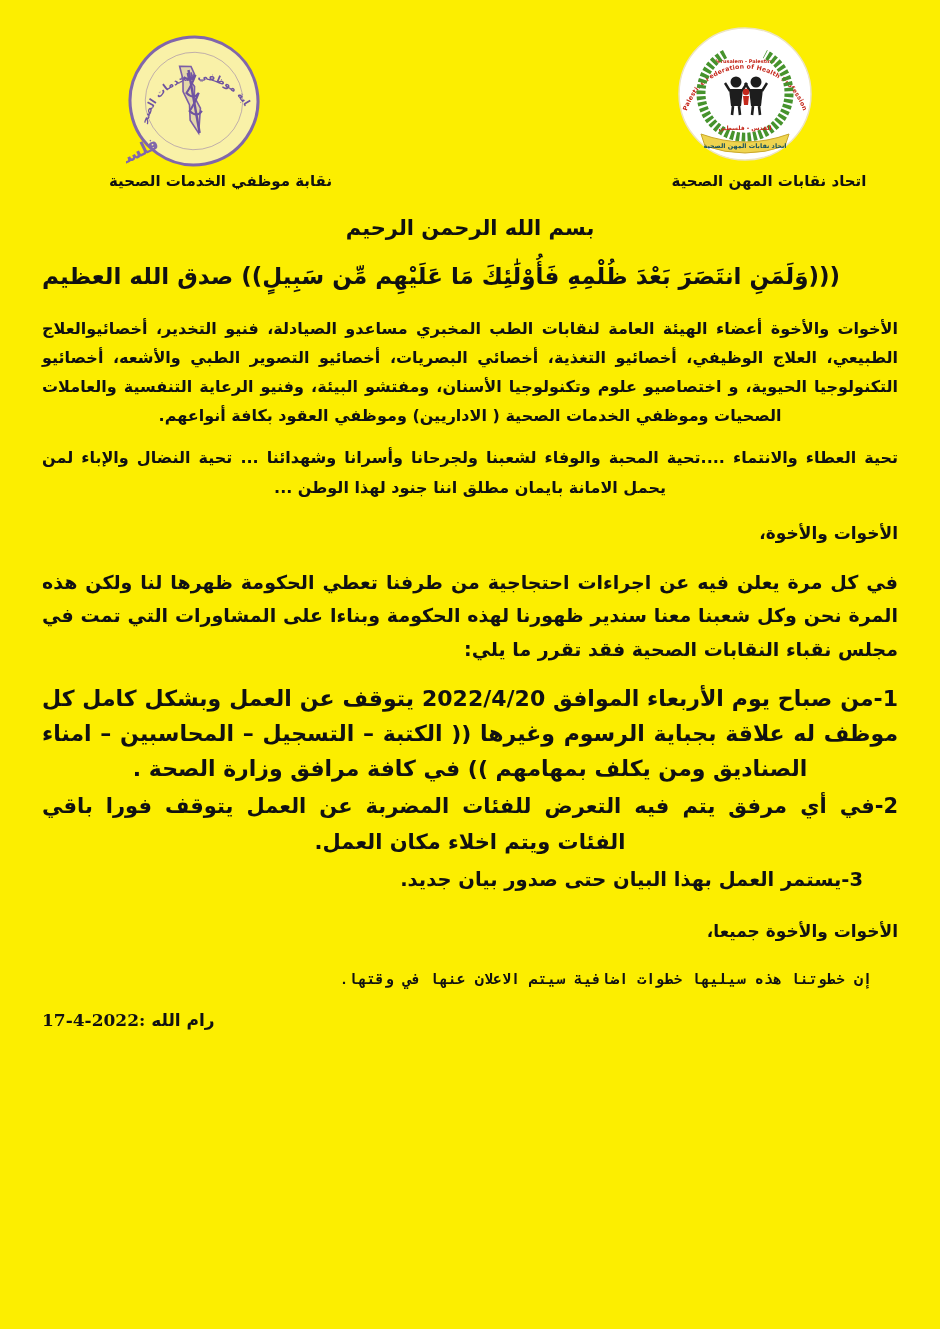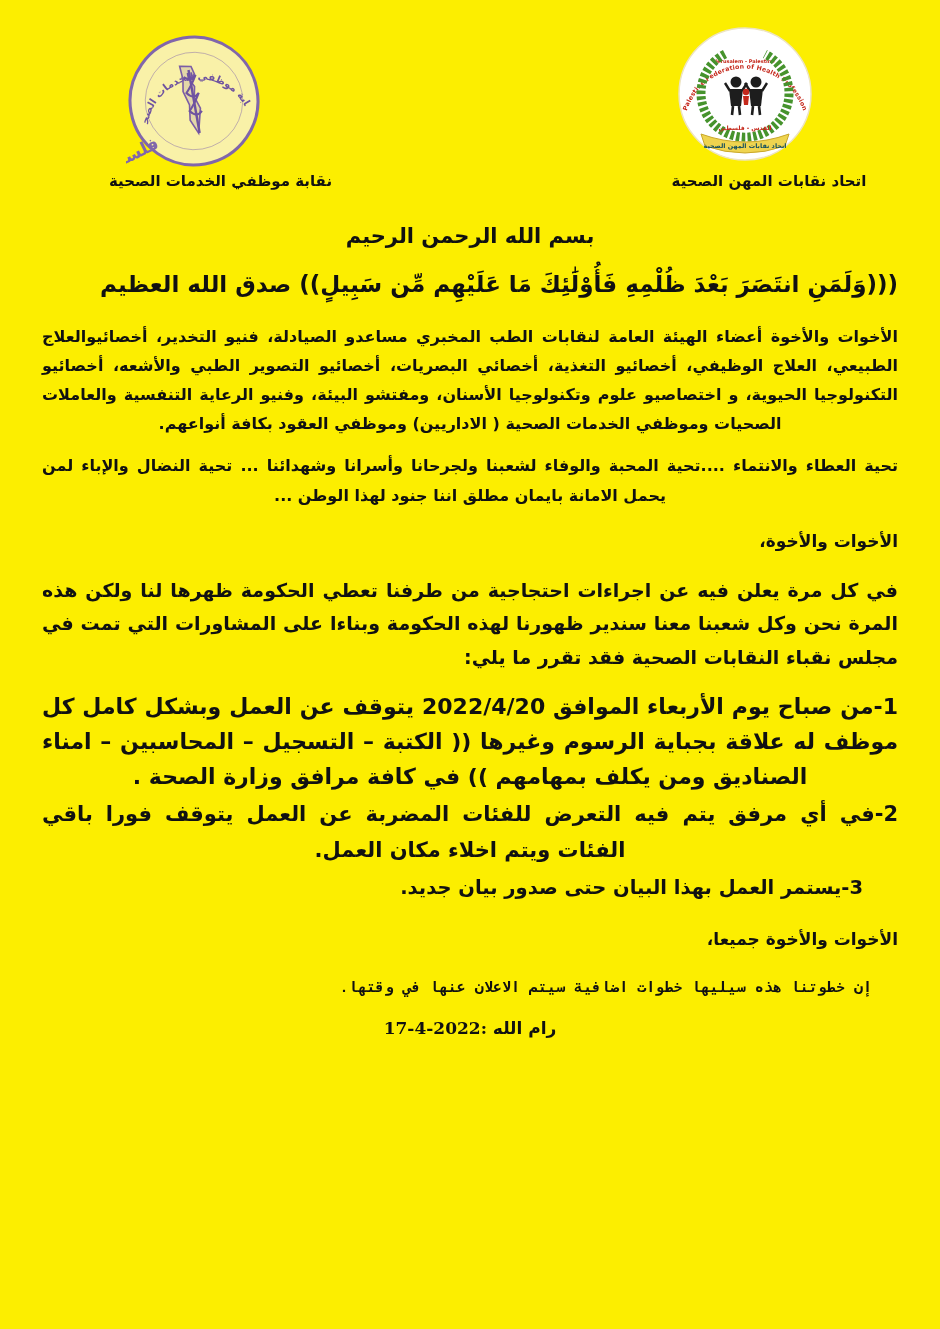--- a/index.html
+++ b/index.html
@@ -16,36 +16,36 @@
   .logo { position:absolute; }
   .logo-left  { left:126px; top:32px;  width:136px; height:138px; }
   .logo-right { left:674px; top:26px;  width:142px; height:146px; }
   .org-label {
     position:absolute; top:172px;
     font-size:15px; text-align:center; white-space:nowrap;
   }
   .org-label-left  { left:108px; width:225px; }
   .org-label-right { left:638px; width:262px; }
 
-  .body-flow { position:absolute; top:0; left:0; right:0; padding:12px 42px; }
+  .body-flow { position:absolute; top:0; left:0; right:0; padding:4px 42px; }
 
   .basmala   { margin:212px 0 0; font-size:21px; text-align:center; }
-  .verse     { margin:23px 0 0; font-size:23px; text-align:right; }
+  .verse     { margin:23px 0 0; font-size:23px; text-align:left; }
   .p-audience{ margin:25px 0 0; font-size:16px;  line-height:1.82; text-align:justify; text-align-last:center; }
   .p-greeting{ margin:13px 0 0; font-size:16px;  line-height:1.82; text-align:justify; text-align-last:center; }
   .h-brothers{ margin:21px 0 0; font-size:17px;  text-align:right; }
   .p-context { margin:23px 0 0; font-size:19px; line-height:1.78; text-align:justify; }
   .decisions { margin:15px 0 0; }
   .decision-1{ margin:0; font-size:22px;   line-height:1.58; text-align:justify; text-align-last:center; }
   .decision-2{ margin:2px 0 0; font-size:21px; line-height:1.72; text-align:justify; text-align-last:center; }
   .decision-3{ margin:2px 35px 0 0; font-size:19.5px; line-height:1.72; text-align:right; }
   .h-brothers-all { margin:25px 0 0; font-size:17px; text-align:right; }
   .p-followup{ margin:29px 26px 0 0; font-size:15px; text-align:right;font-family:Liberation Mono, monospace; }
   .hashtag   { margin:57px 0 0; font-size:30px; text-align:center; }
-  .dateline  { margin:21px 0 0; font-size:17px; text-align:center;
+  .dateline  { margin:21px 0 0; font-size:17px; text-align:left;
                font-family:"DejaVu Serif","DejaVu Sans",serif; }
   svg text { font-family:"DejaVu Sans", sans-serif; font-weight:700; }
 </style>
 </head>
 <body>
 
 <div class="page" style="background: rgb(252, 238, 0); color: rgb(17, 17, 17);">
 
   <div class="logo logo-left">
     <svg viewBox="0 0 134 134" width="136" height="138">

